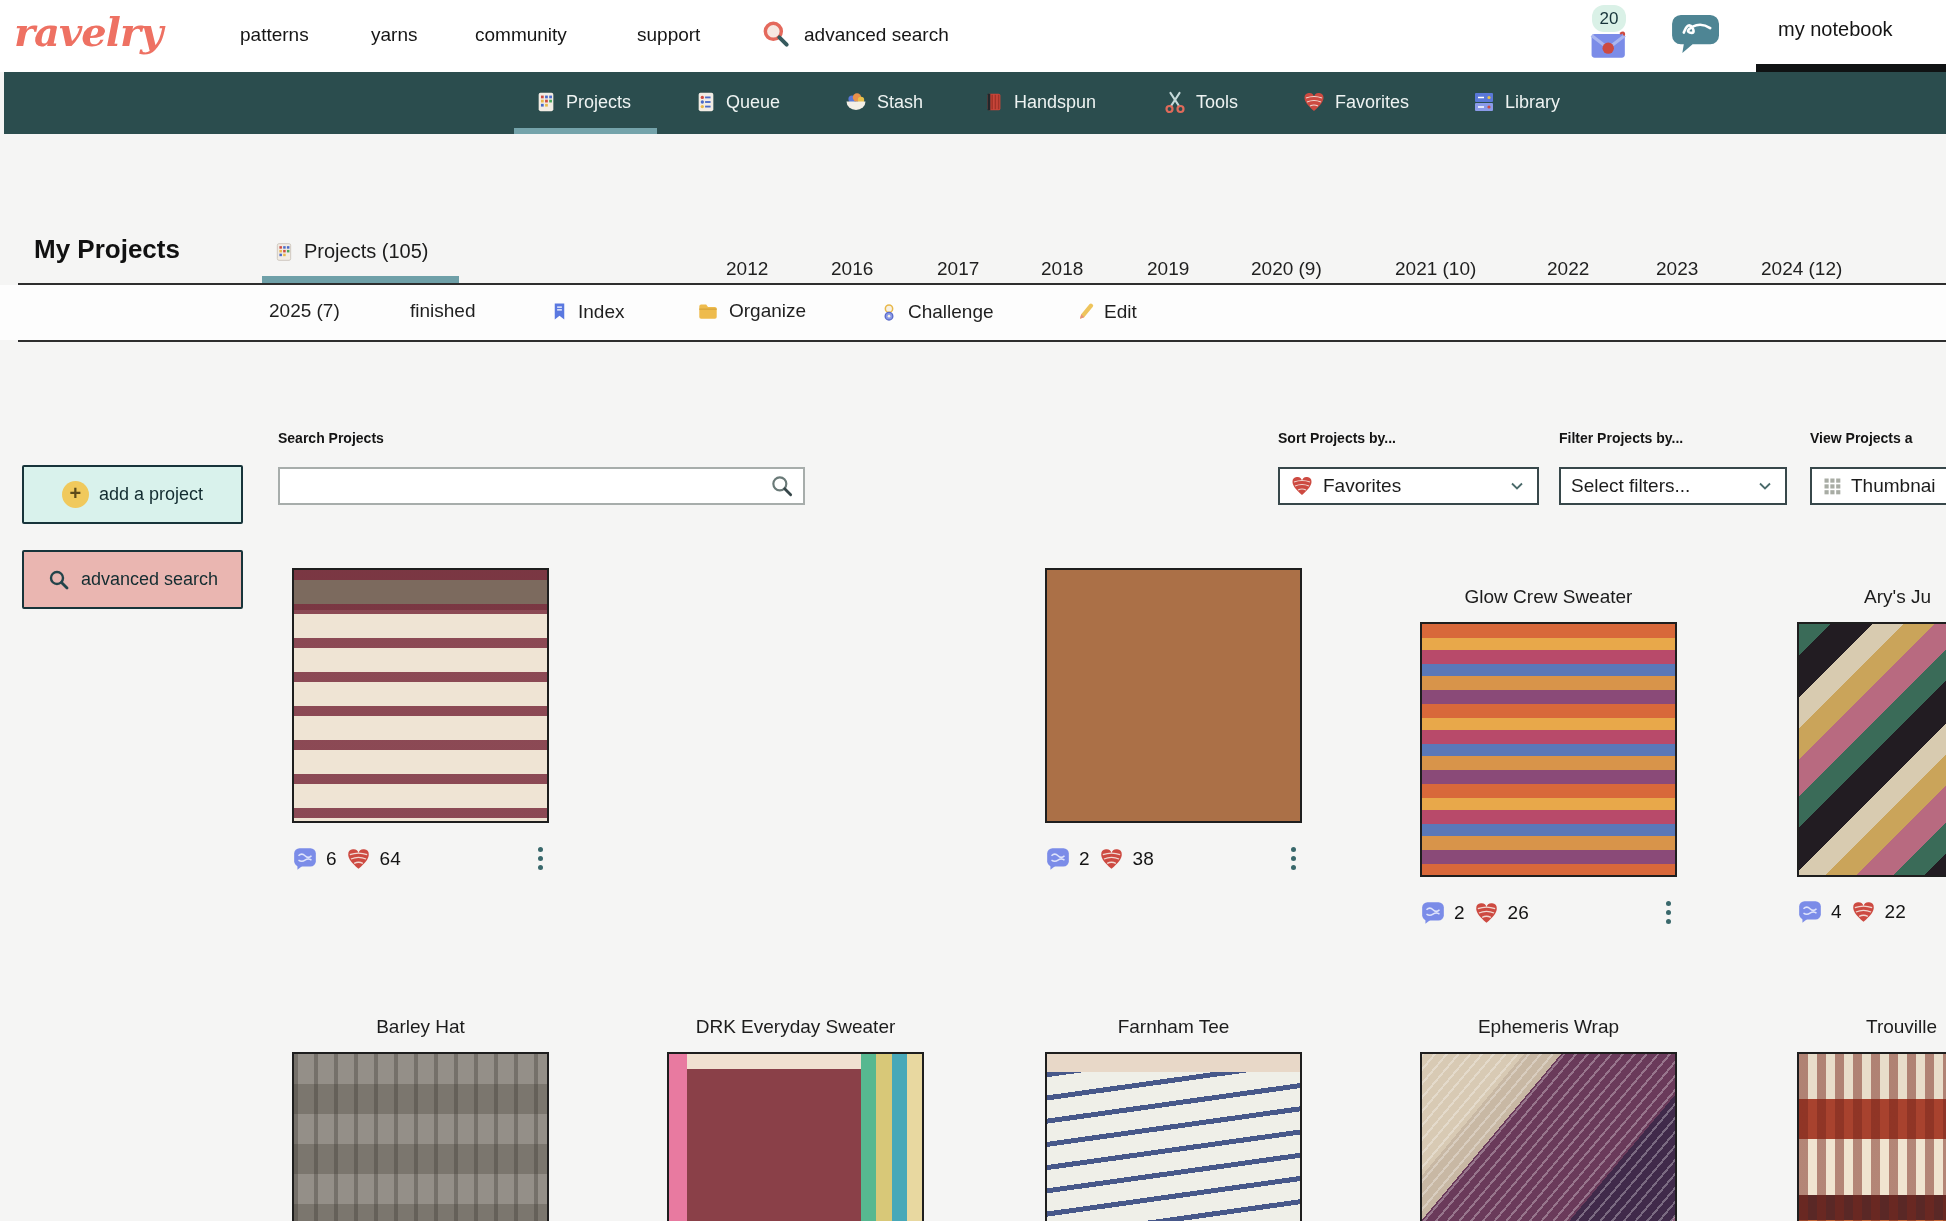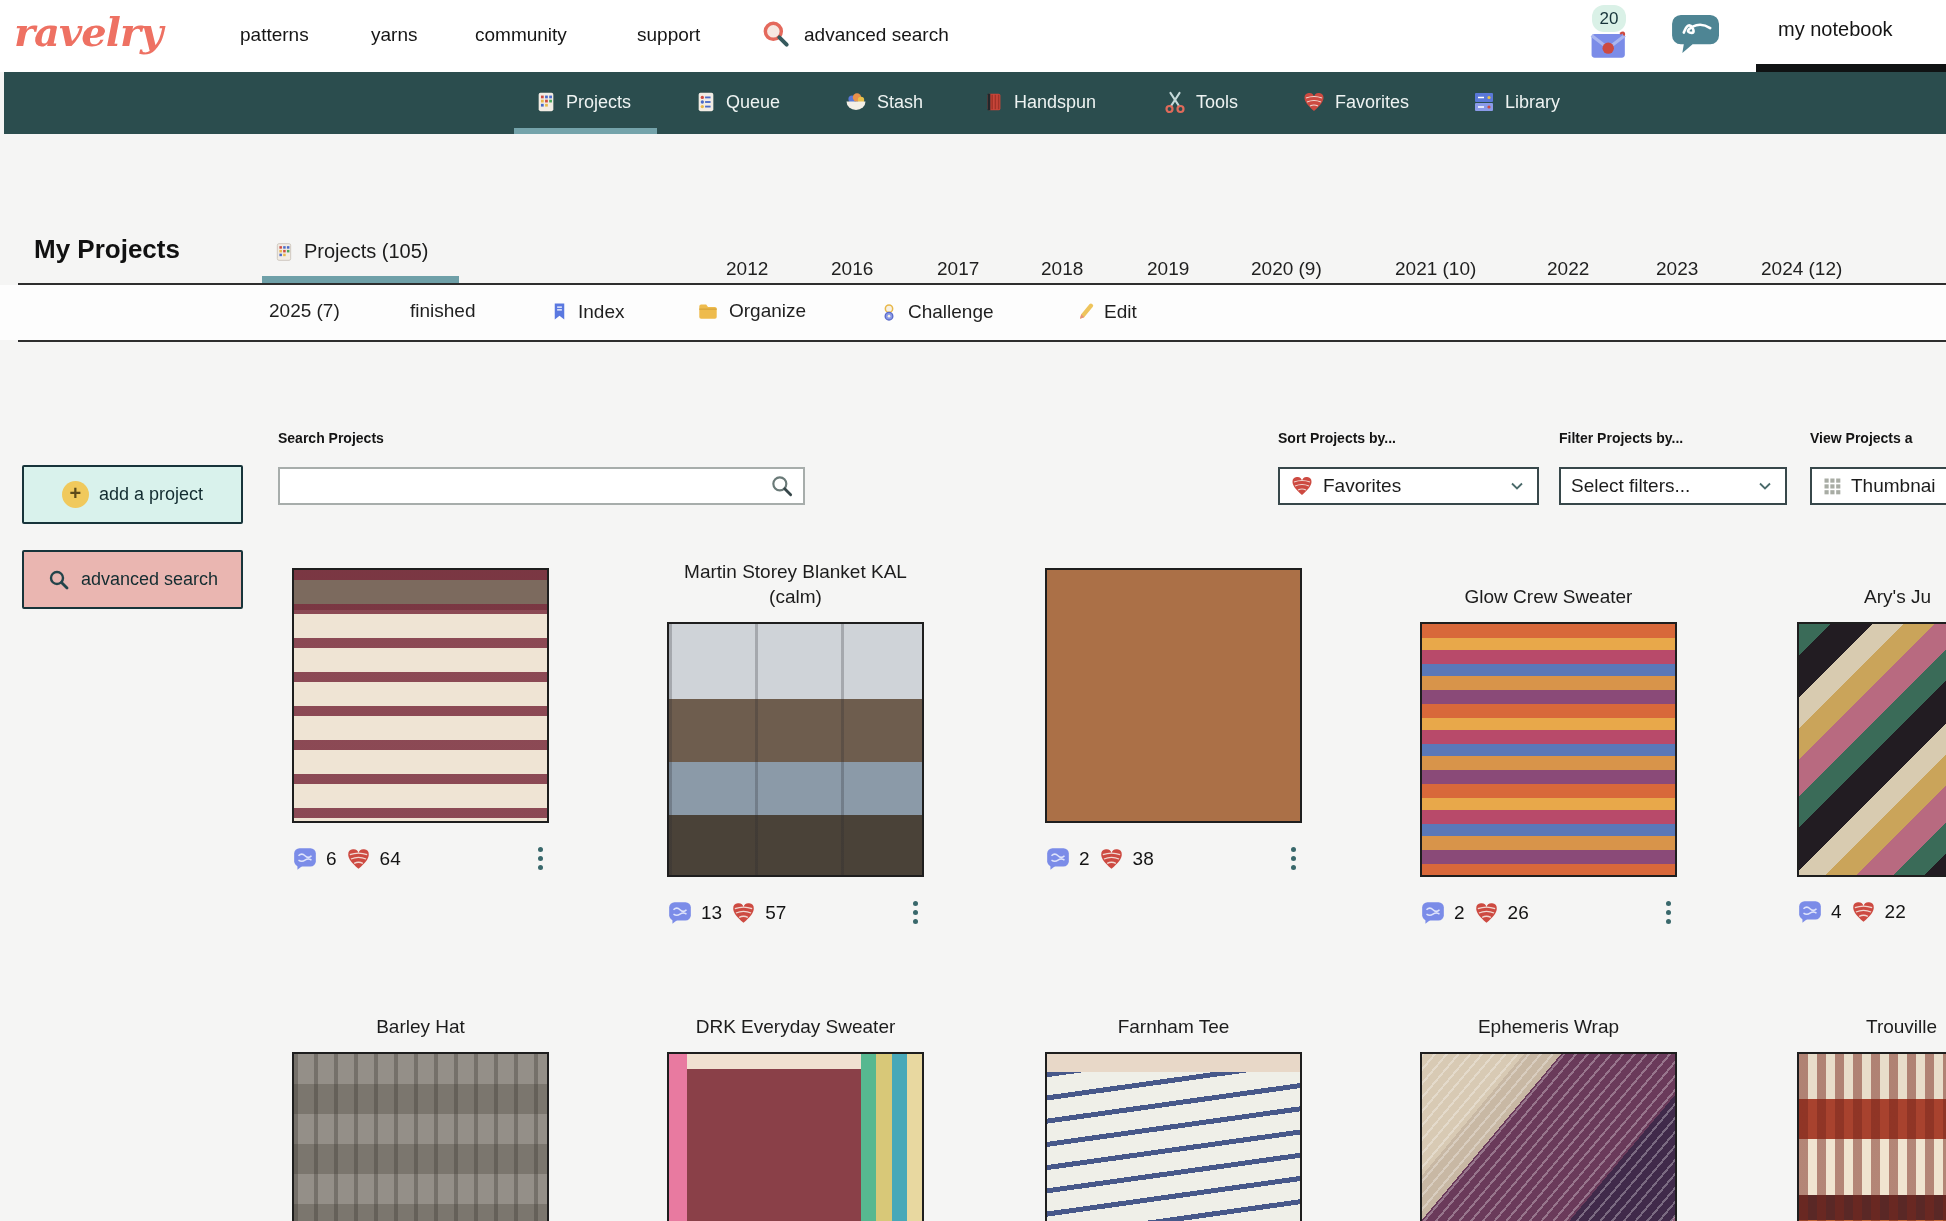--- a/index.html
+++ b/index.html
@@ -354,42 +354,20 @@
       </svg>
       <span>64</span>
       <span class="kebab">
           <i></i>
           <i></i>
           <i></i>
         </span>
     </div>
   </div>
 
-  <div class="card" style="left:667px;top:556px">
-    <div class="card-title">Martin Storey Blanket KAL (calm)</div>
-    <div class="thumb t-martin"></div>
-    <div class="card-meta">
-      <svg width="26" height="26" viewBox="0 0 24 24">
-        <rect x="2" y="2" width="20" height="17" rx="5" fill="#7b8ce8"></rect>
-          <path d="M5 18 v4 l5 -4 z" fill="#7b8ce8"></path>
-        <path d="M6 9 q3 -3 6 0 t6 0 M6 13 q3 2 6 0 t6 0" fill="none" stroke="#dfe4fb" stroke-width="1.4"></path>
-      </svg>
-      <span>13</span>
-      <svg width="27" height="26" viewBox="0 0 24 24">
-        <path d="M12 21 C5.5 15.5 2.5 11.5 2.5 7.8 a4.8 4.8 0 0 1 9.5 -1 a4.8 4.8 0 0 1 9.5 1 c0 3.7 -3 7.7 -9.5 13.2 z" fill="#cd4a41"></path>
-        <path d="M4 8 q8 -3 16 0 M5 12 q7 -3 14 0 M8 16 q4 -2 8 0" fill="none" stroke="#f0d8d2" stroke-width="1.2"></path>
-      </svg>
-      <span>57</span>
-      <span class="kebab">
-          <i></i>
-          <i></i>
-          <i></i>
-        </span>
-    </div>
-  </div>
 
   <div class="card" style="left:1045px;top:556px">
     <div class="thumb t-kintra"></div>
     <div class="card-meta">
       <svg width="26" height="26" viewBox="0 0 24 24">
         <rect x="2" y="2" width="20" height="17" rx="5" fill="#7b8ce8"></rect>
           <path d="M5 18 v4 l5 -4 z" fill="#7b8ce8"></path>
         <path d="M6 9 q3 -3 6 0 t6 0 M6 13 q3 2 6 0 t6 0" fill="none" stroke="#dfe4fb" stroke-width="1.4"></path>
       </svg>
       <span>2</span>

